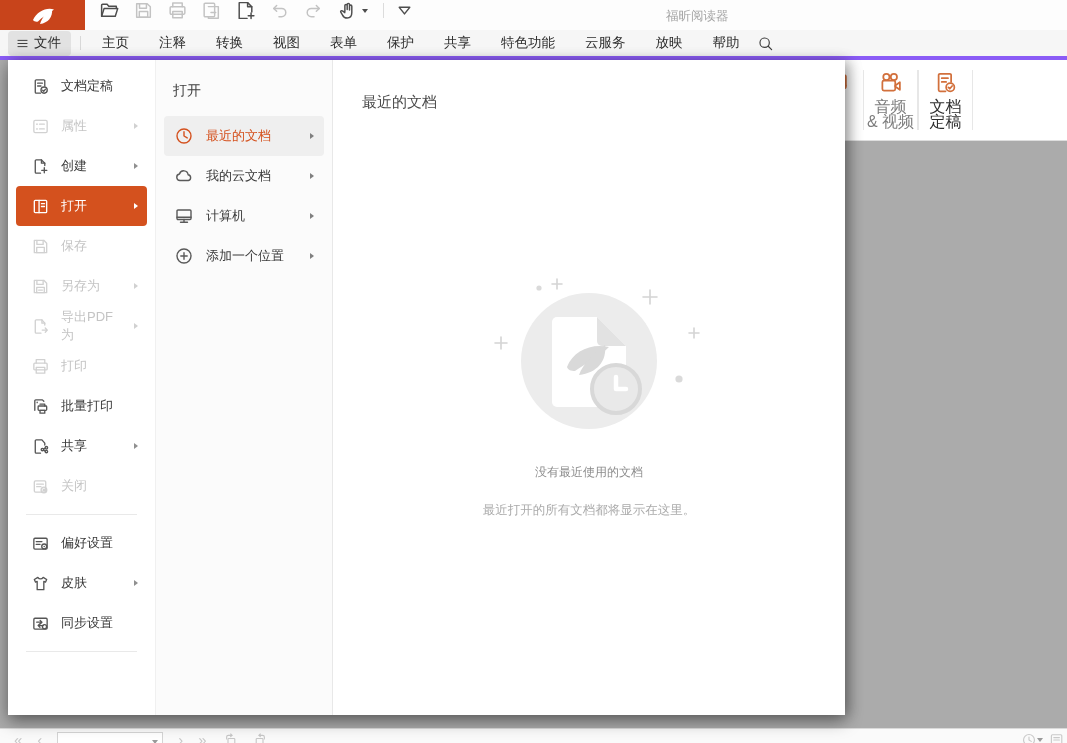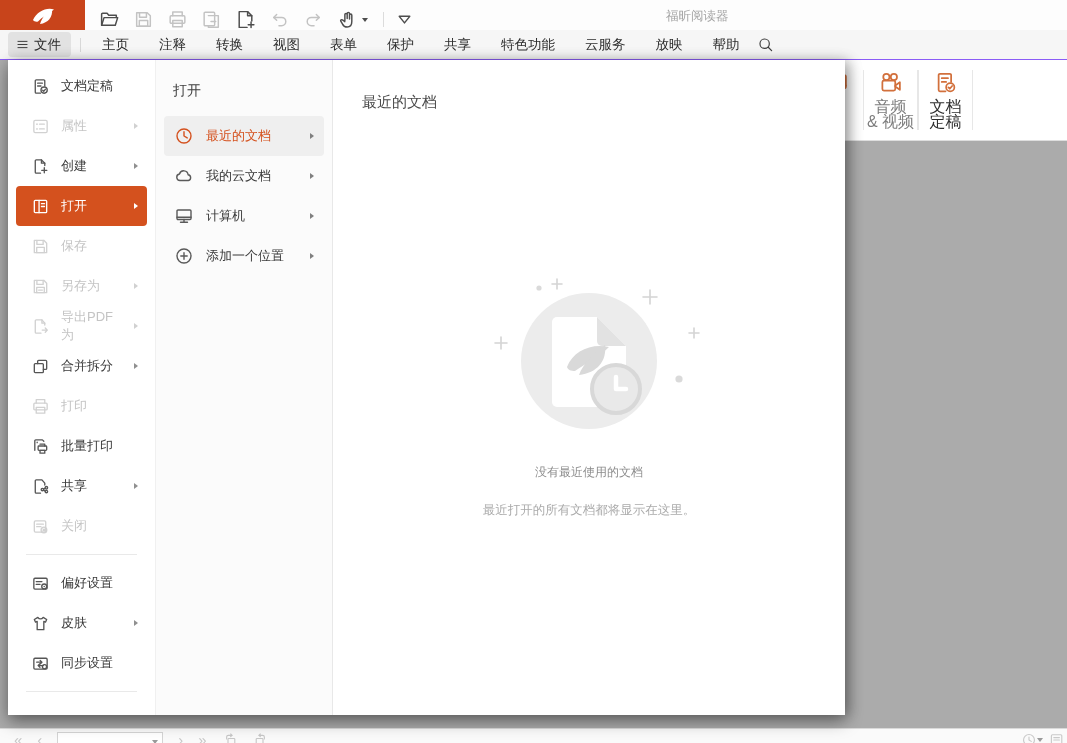--- a/index.html
+++ b/index.html
@@ -2,32 +2,32 @@
 <html><head>
 <meta charset="utf-8">
 <style>
   * { box-sizing: border-box; margin: 0; padding: 0; }
   html,body { width:1067px; height:743px; overflow:hidden; }
   body { font-family:"Liberation Sans","DejaVu Sans",sans-serif; background:#ababab; position:relative; }
   svg { display:block; }
   .stroke-ic { fill:none; stroke:currentColor; stroke-width:1.4; stroke-linecap:round; stroke-linejoin:round; }
 
   
-  .titlebar { position:absolute; left:0; top:0; right:0; height:30px; background:#fdfdfd; z-index:5; display:flex; align-items:flex-end; }
+  .titlebar { position:absolute; left:0; top:0; right:0; height:30px; background:#fdfdfd; z-index:5; display:flex; align-items:flex-start; }
   .logo-block { width:85px; height:30px; background:#c8441b; display:flex; align-items:center; justify-content:center; flex:none; }
   .qa { display:flex; align-items:center; margin-left:14px; }
   .qa-item { display:flex; align-items:center; color:#4d4d4d; margin-right:13px; cursor:pointer; }
   .qa-item.disabled { color:#c3c3c3; cursor:default; }
   .qa-item svg { width:21px; height:21px; }
   .qa-caret { width:0; height:0; border-top:4px solid currentColor; border-left:3.5px solid transparent; border-right:3.5px solid transparent; margin-left:4px; }
   .qa-divider { width:1px; height:15px; background:#dcdcdc; margin:0 10px 0 2px; }
   .app-title { position:absolute; left:666px; top:8px; font-size:12.5px; color:#a3a3a3; }
 
   
-  .menubar { position:absolute; left:0; top:30px; right:0; height:30px; background:#f6f6f6; border-bottom:1px solid #8b5cf6; z-index:6; display:flex; align-items:center; }
+  .menubar { position:absolute; left:0; top:30px; right:0; height:30px; background:#f6f6f6; border-bottom:4px solid #8b5cf6; z-index:6; display:flex; align-items:center; }
   .file-btn { margin-left:8px; height:25px; padding:0 10px 0 8px; background:#e2e2e2; border-radius:4px; display:flex; align-items:center; gap:5px; font-size:13.5px; color:#2d2d2d; cursor:pointer; flex:none; }
   .file-btn svg { width:13px; height:13px; }
   .mb-divider { width:1px; height:14px; background:#d8d8d8; margin:0 6px 0 9px; }
   .mb-tab { padding:0 15px; height:30px; display:flex; align-items:center; font-size:13.5px; color:#2d2d2d; cursor:pointer; white-space:nowrap; }
   .mb-search { margin-left:2px; color:#3f3f3f; cursor:pointer; }
   .mb-search svg { width:17px; height:17px; }
 
   
   .ribbon { position:absolute; left:845px; top:60px; right:0; height:81px; background:#fff; border-bottom:1px solid #dedede; z-index:3; display:flex; align-items:stretch; }
   .rg { width:53px; display:flex; flex-direction:column; align-items:center; padding-top:10px; cursor:pointer; flex:none; }
@@ -354,30 +354,20 @@
           <span data-icon-slot="">
             <svg class="stroke-ic" viewBox="0 0 20 20">
               <path d="M14.5 8.5 v-2 L11.5 3 h-6 a1 1 0 0 0 -1 1 v12 a1 1 0 0 0 1 1 h5"></path>
               <path d="M11.5 3 v3.5 h3"></path>
               <path d="M11.8 13.8 h5.4 m-2.2-2.2 2.2 2.2 -2.2 2.2"></path>
             </svg>
           </span>
           <span>导出PDF为</span>
           <span class="mi-arrow"></span>
         </div>
-        <div class="side-item">
-          <span data-icon-slot="">
-            <svg class="stroke-ic" viewBox="0 0 20 20">
-              <rect x="3.5" y="7" width="9.5" height="9.5" rx="1"></rect>
-              <path d="M7 7 V4.5 a1 1 0 0 1 1-1 h7.5 a1 1 0 0 1 1 1 V12 a1 1 0 0 1 -1 1 h-2.5"></path>
-            </svg>
-          </span>
-          <span>合并拆分</span>
-          <span class="mi-arrow"></span>
-        </div>
         <div class="side-item disabled">
           <span data-icon-slot="">
             <svg class="stroke-ic" viewBox="0 0 20 20">
               <path d="M5.5 6.5 V2.8 h9 v3.7"></path>
               <rect x="3" y="6.5" width="14" height="7" rx="1"></rect>
               <path d="M5.5 11 h9 v6 h-9 z"></path>
             </svg>
           </span>
           <span>打印</span>
 

